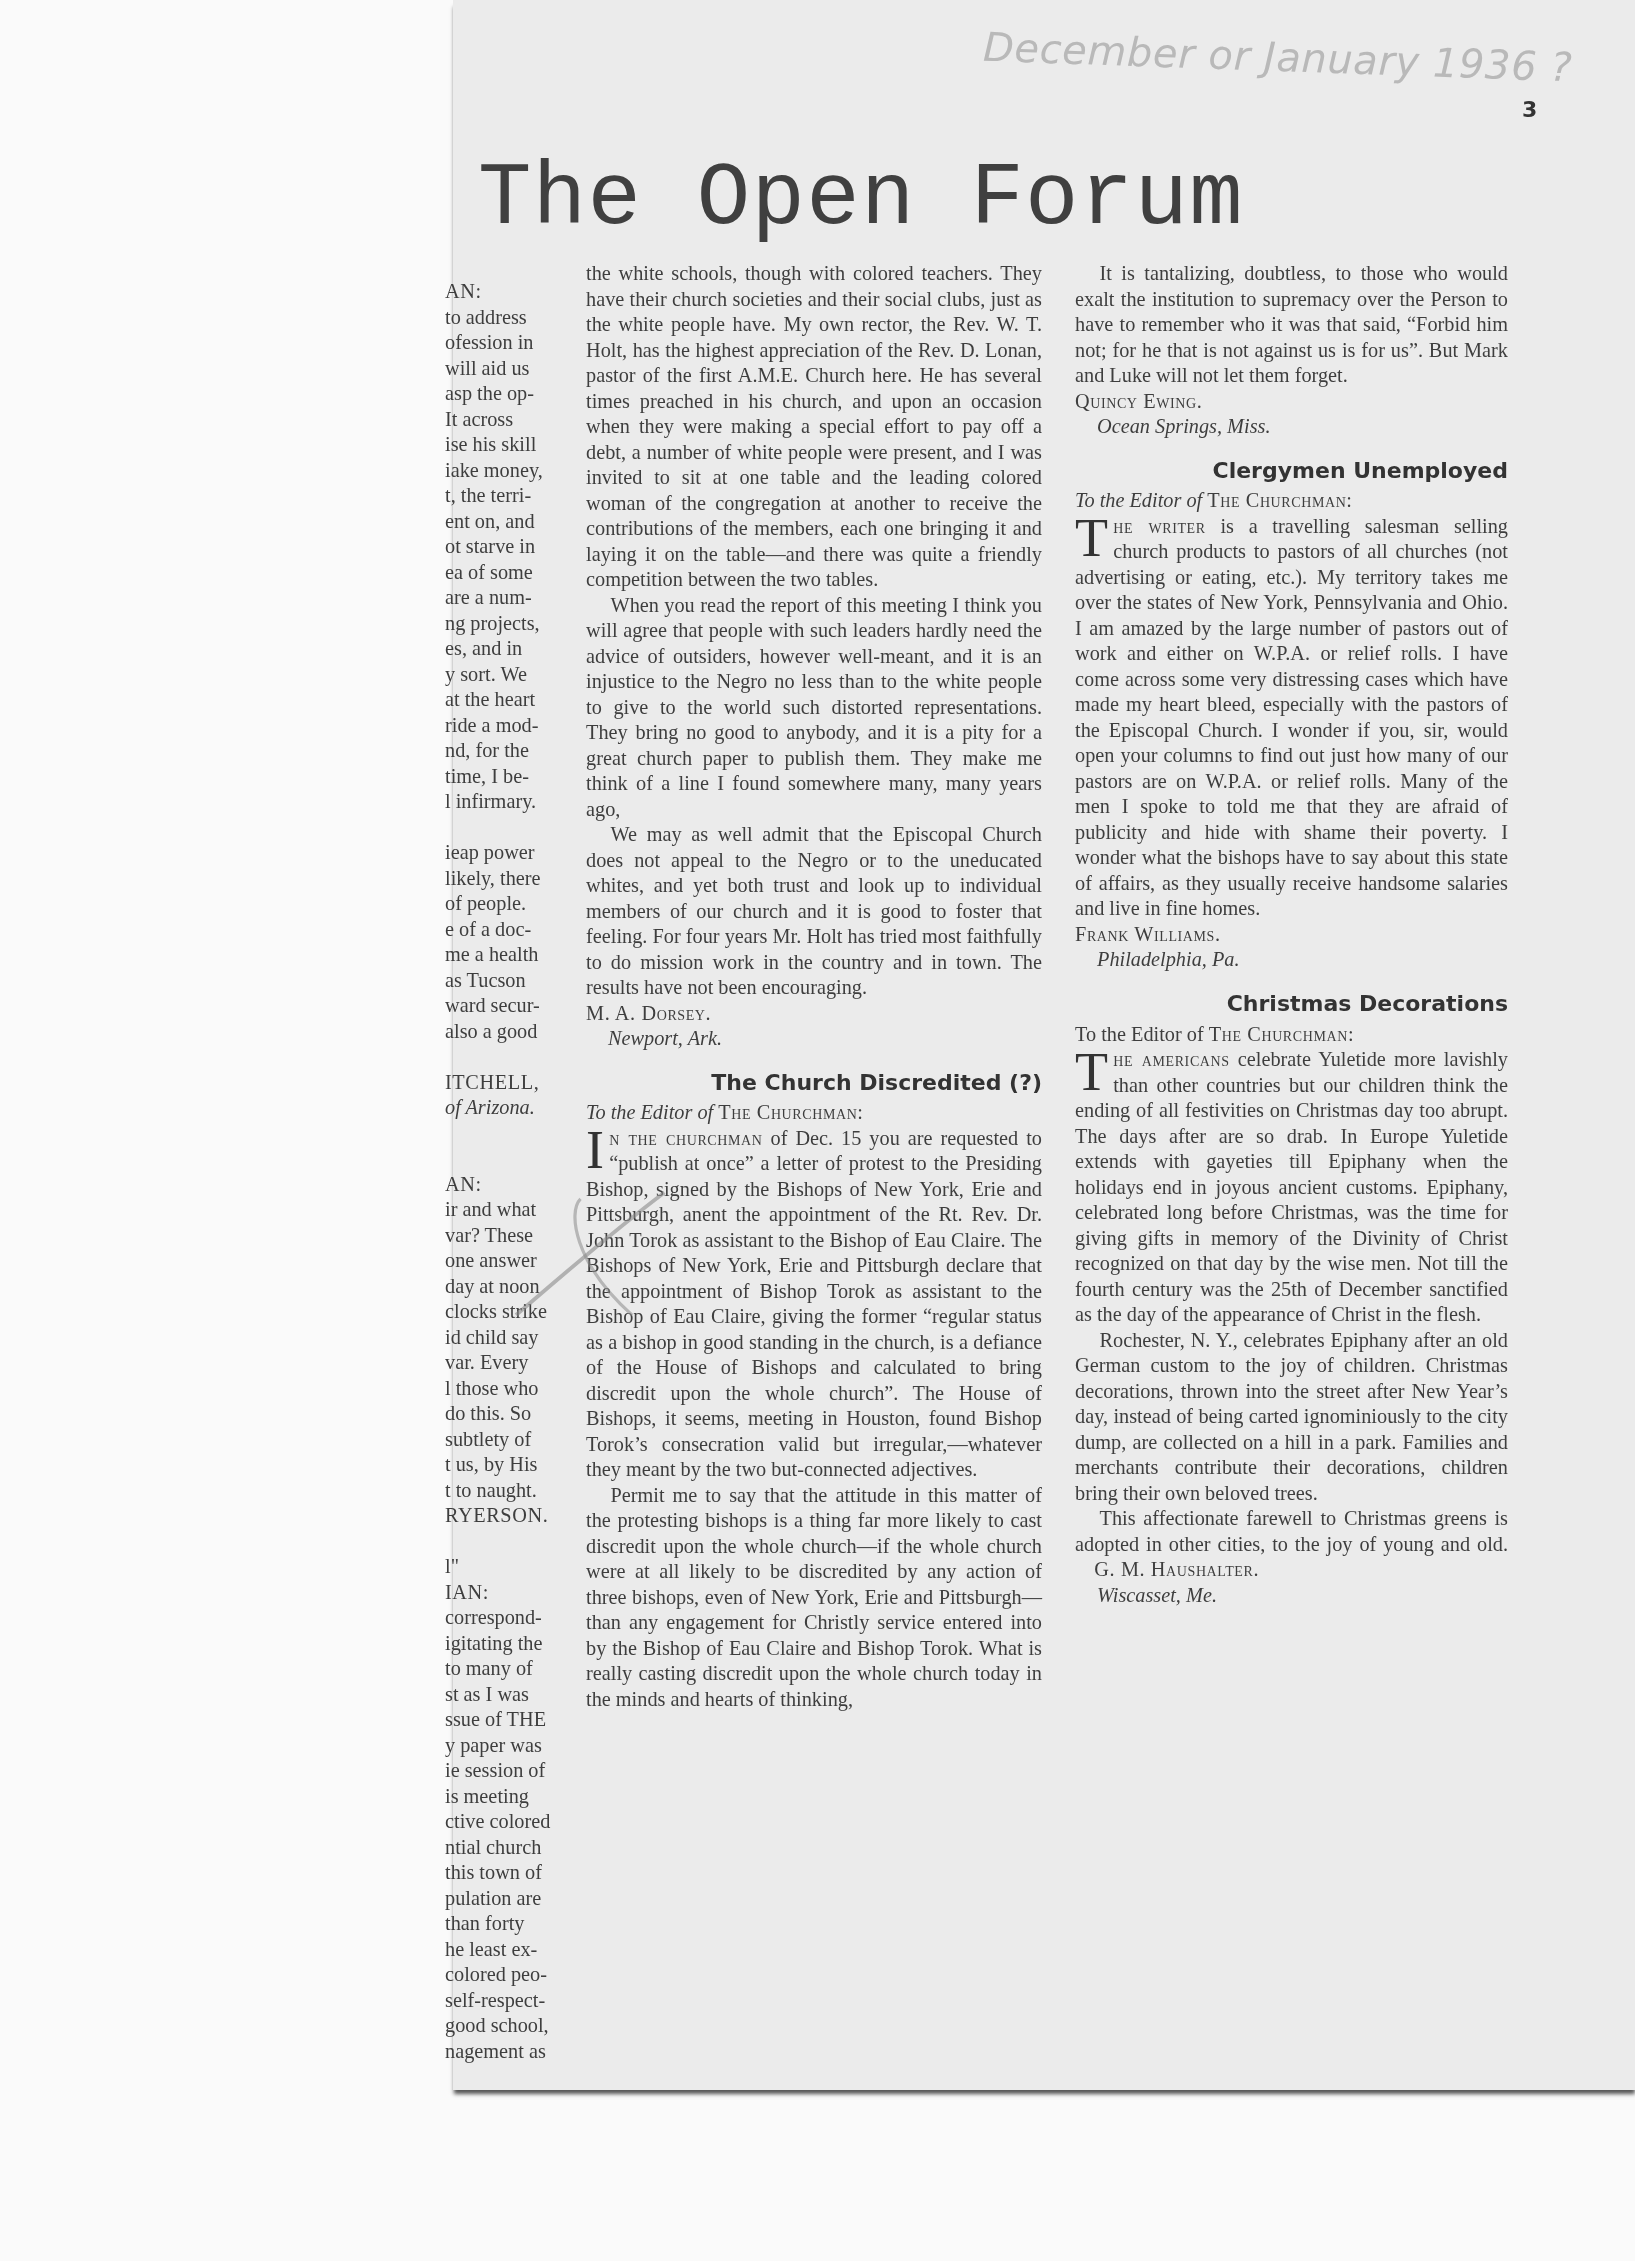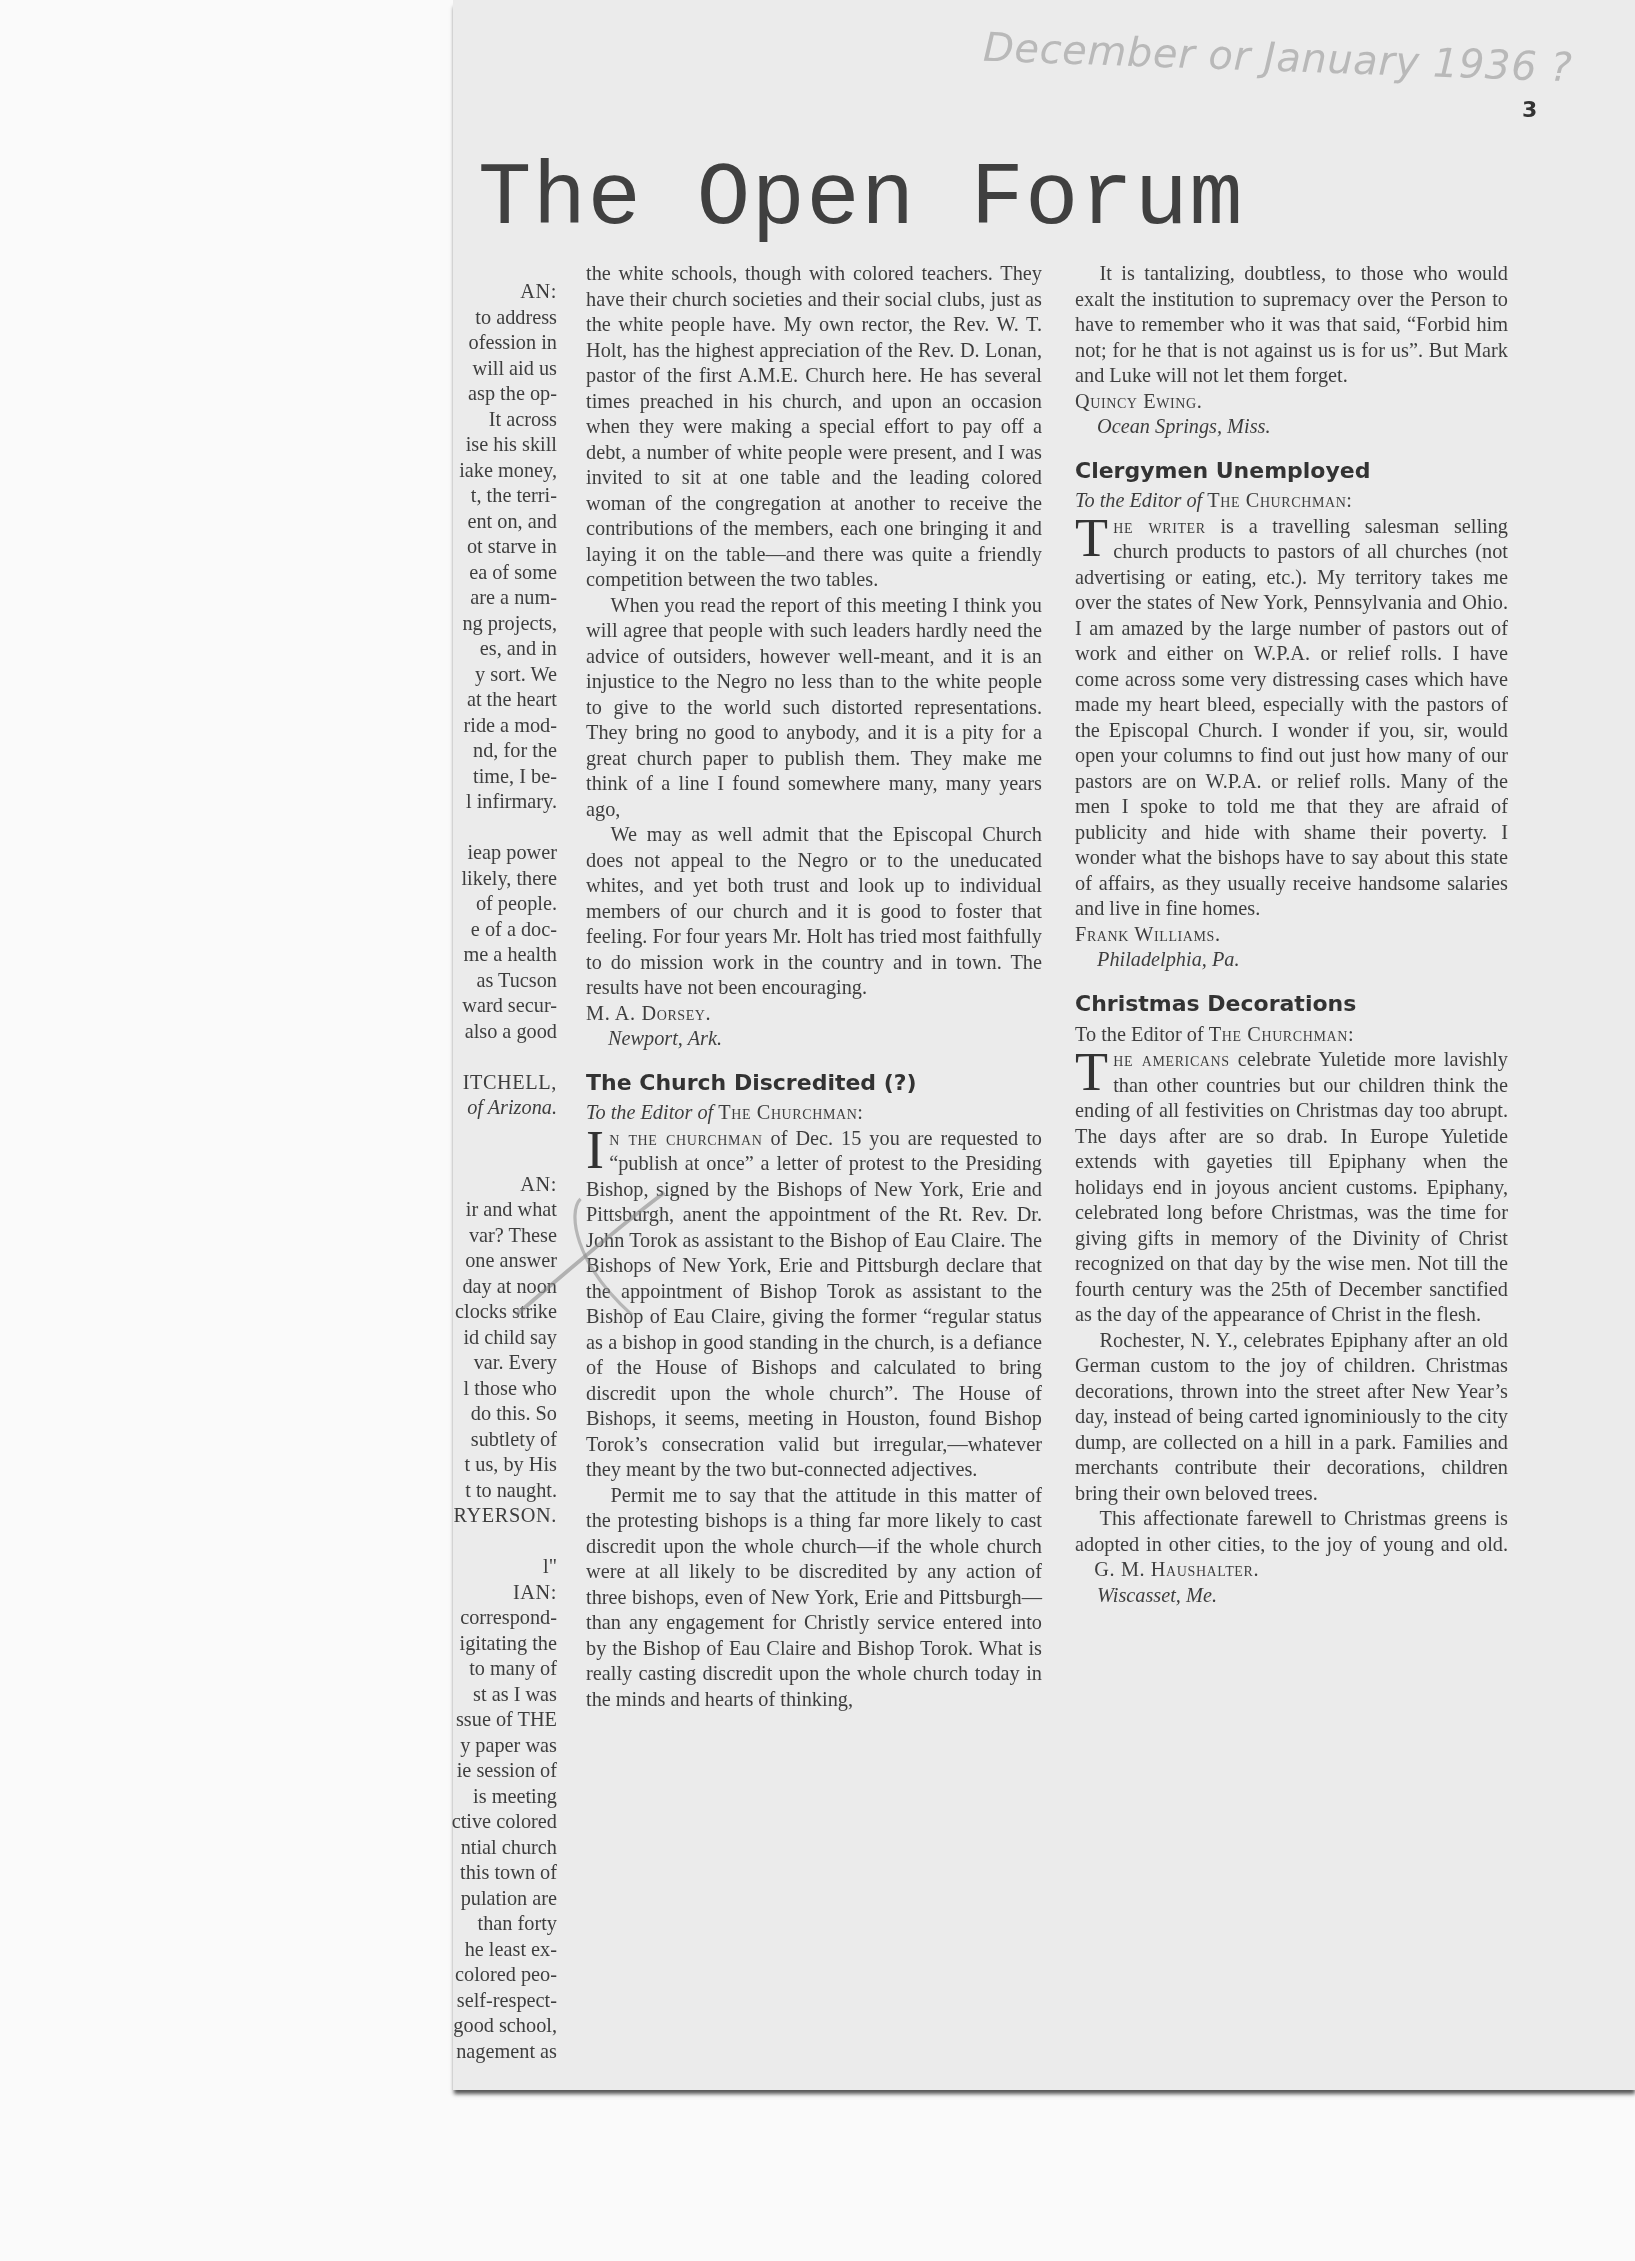--- a/index.html
+++ b/index.html
@@ -28,30 +28,30 @@
     position:absolute; left:478px; top:155px;
     font-family:Liberation Mono, monospace; font-size:89px; color:#404040;
     letter-spacing:1.3px; line-height:1;
   }
   .col {
     position:absolute; font-size:20.3px; line-height:25.5px; text-align:justify;
     hyphens:manual;
   }
   .col p { margin:0; }
   .col .indent { text-indent:24.5px; }
-  .col-left { left:445px; top:279px; width:112px; overflow:hidden; text-align:right; white-space:nowrap;font-family:Liberation Serif, serif; }
+  .col-left { left:445px; top:279px; width:112px; overflow:hidden; text-align:left; white-space:nowrap;font-family:Liberation Serif, serif; }
   .col-left .line { display:block; height:25.5px; }
   .col-mid { left:586px; top:261px; width:456px; }
   .col-right { left:1075px; top:261px; width:433px; }
   .sc { font-variant:small-caps; letter-spacing:0.6px; }
   .it { font-style:italic; }
   .sig { padding-right:26px; }
   .place { font-style:italic; padding-left:22px; }
   .heading {
-    font-family:"DejaVu Sans",sans-serif; font-weight:bold; text-align:left;
+    font-family:"DejaVu Sans",sans-serif; font-weight:bold; text-align:right;
     font-size:22px; line-height:28px; margin:17px 0 3.9px 0; color:#333;
   }
   .dropcap {
     float:left; font-size:54px; line-height:45px; margin:2.6px 5.2px 0 0; color:#333;
   }
   .poem { font-style:italic; padding-left:22px; text-align:left; }
   .poem .cont { padding-left:23px; display:block; }
   .pencil-x {
     position:absolute; left:503px; top:1186px; width:168px; height:142px; pointer-events:none;
   }

